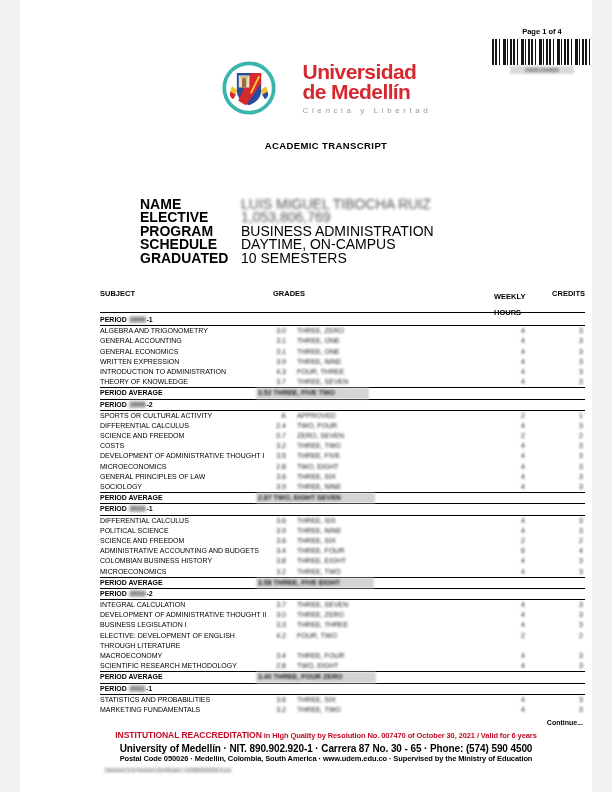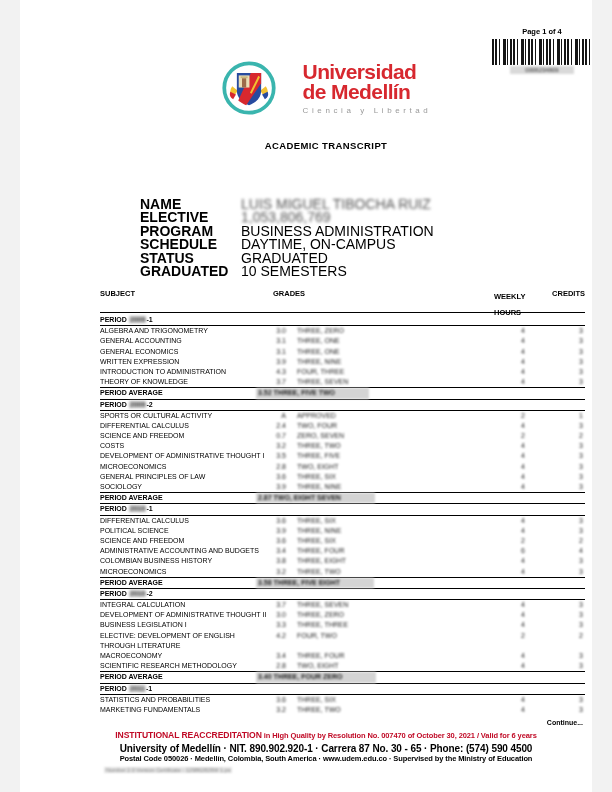--- a/index.html
+++ b/index.html
@@ -102,24 +102,20 @@
       </div>
       <div class="srow">
         <span class="slabel">PROGRAM</span>
         <span class="sval">BUSINESS ADMINISTRATION</span>
       </div>
       <div class="srow">
         <span class="slabel">SCHEDULE</span>
         <span class="sval">DAYTIME, ON-CAMPUS</span>
       </div>
       <div class="srow">
-        <span class="slabel">STATUS</span>
-        <span class="sval">GRADUATED</span>
-      </div>
-      <div class="srow">
         <span class="slabel">GRADUATED</span>
         <span class="sval">10 SEMESTERS</span>
       </div>
     </div>
 
   <div class="gtable">
     <div class="thead">
       <span class="h-subject">SUBJECT</span>
       <span class="h-grades">GRADES</span>
       <span class="h-hours">WEEKLY HOURS</span>

